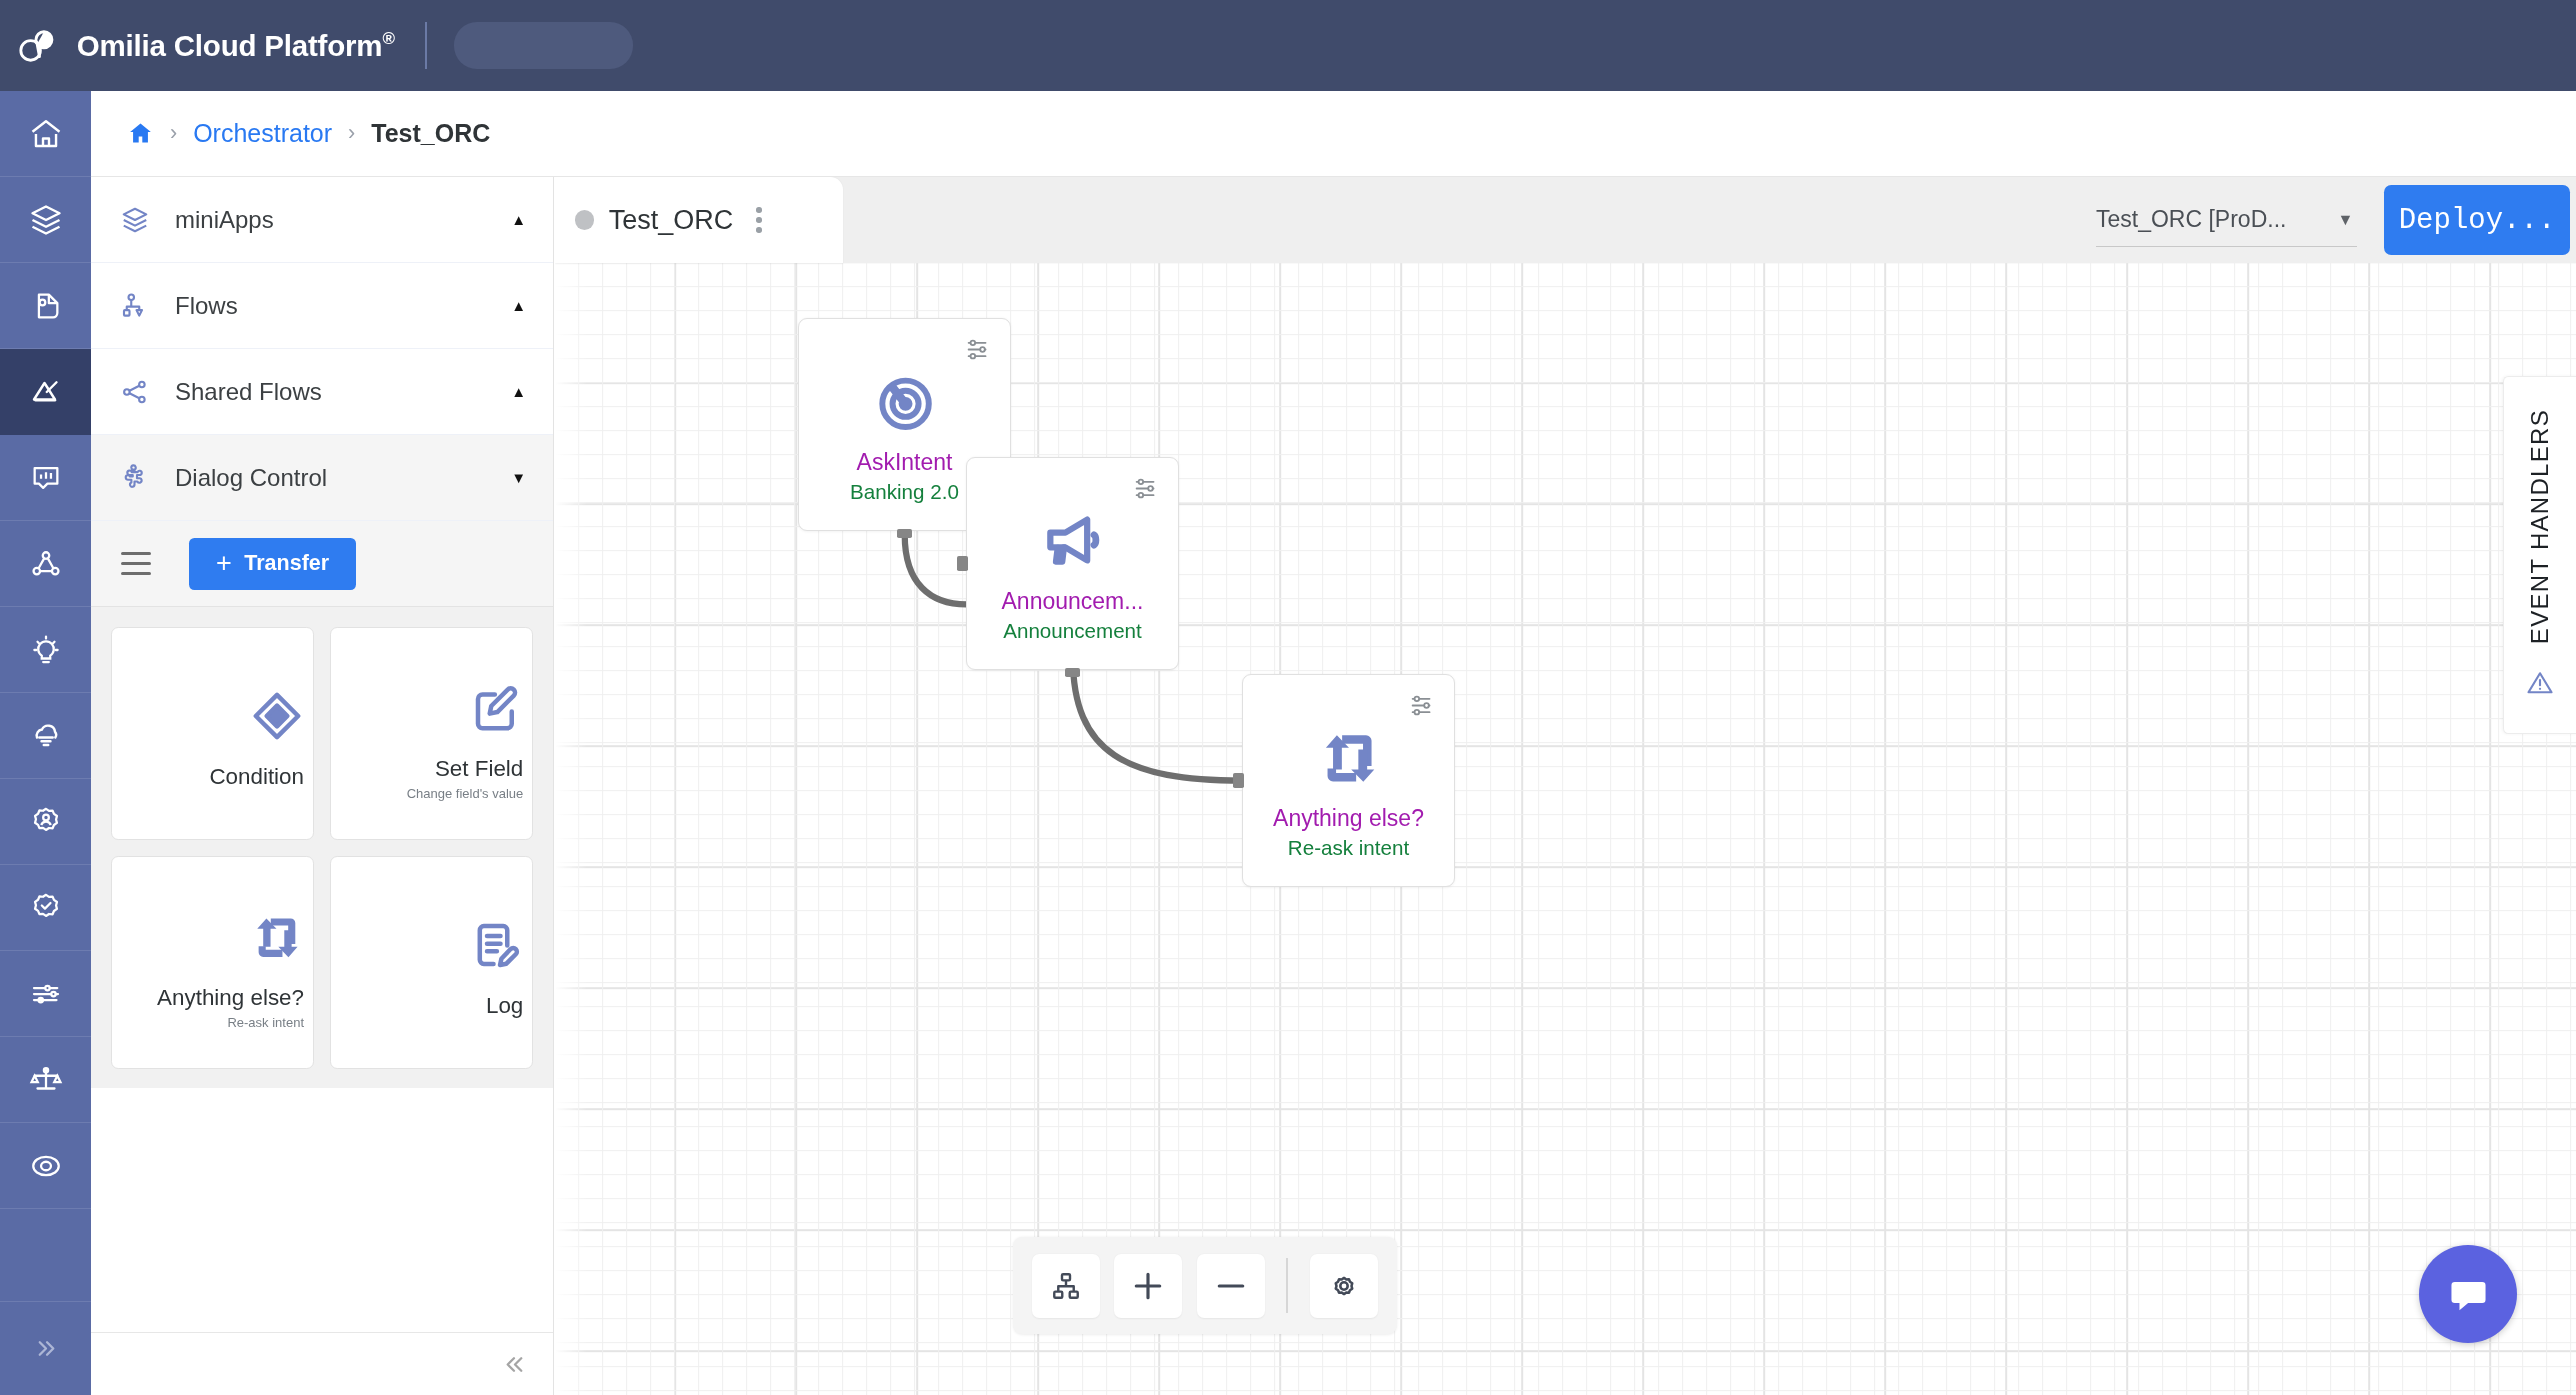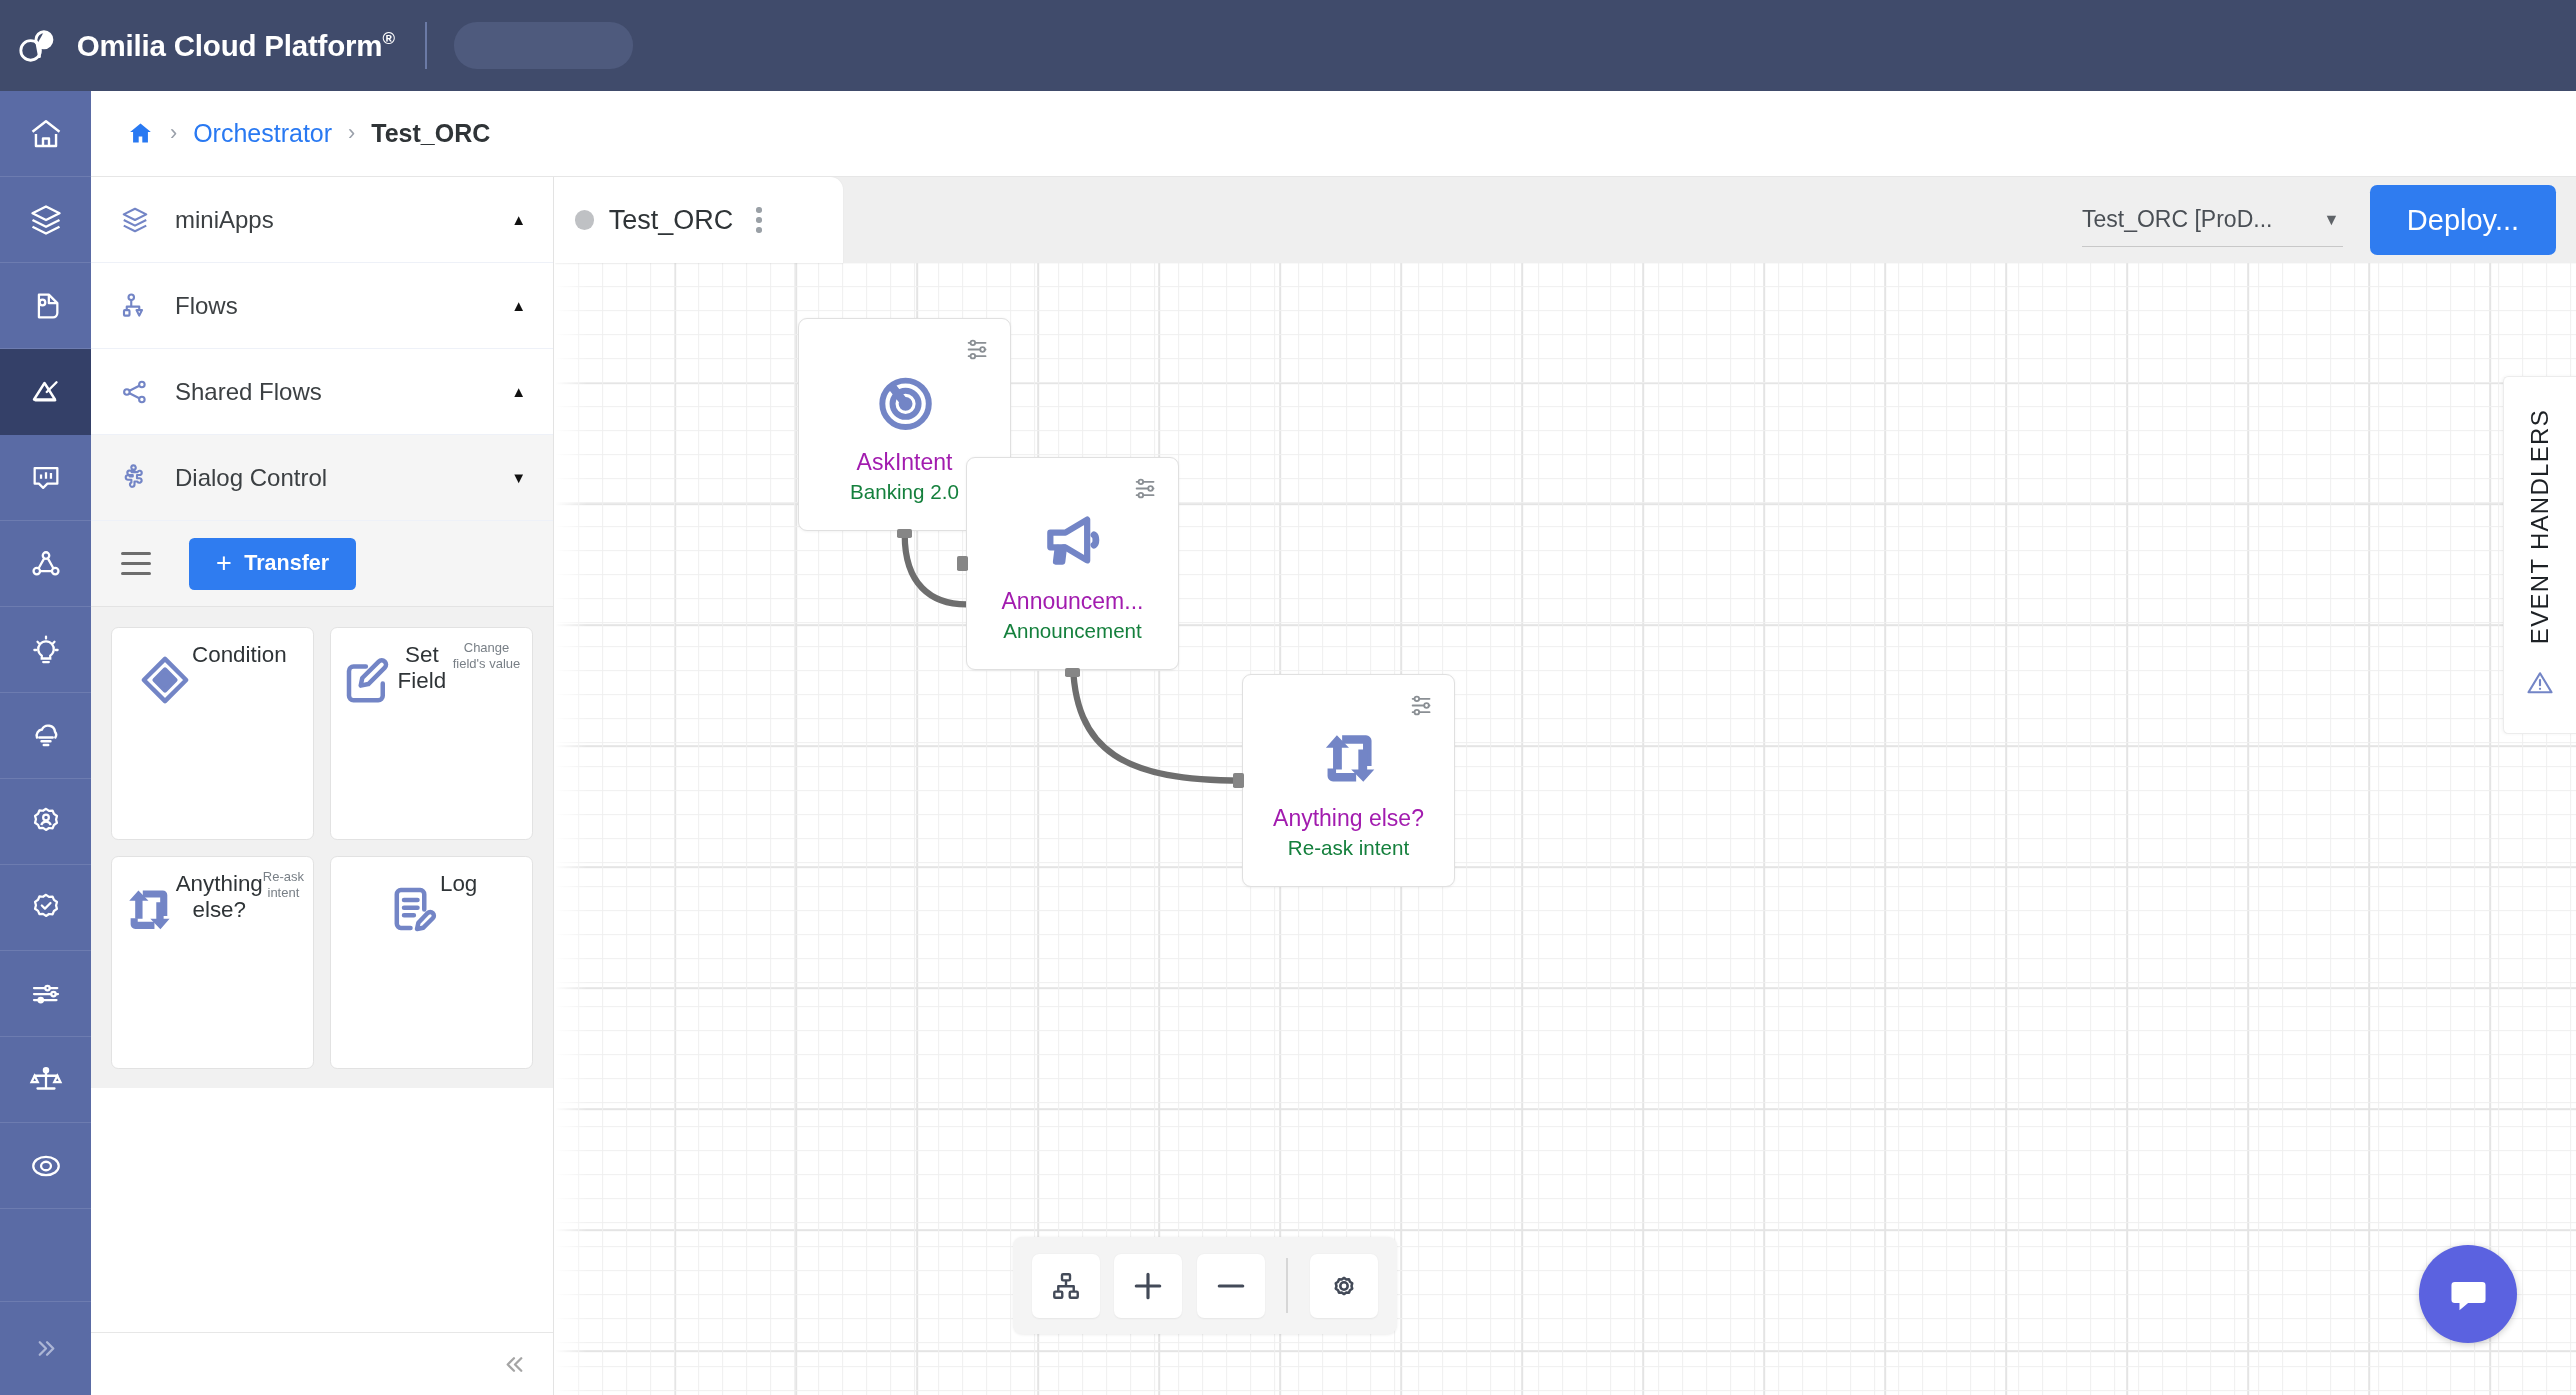--- a/index.html
+++ b/index.html
@@ -118,22 +118,22 @@
   #transfer-btn .plus { font-size: 27px; font-weight: 400; }
 
   #palette {
     background: #f1f1f1;
     padding: 19.7px 19.7px 19.7px 19.7px;
     display: grid; grid-template-columns: 1fr 1fr; gap: 16px;
     flex: 0 0 auto;
   }
   .pal-card {
     background: #ffffff; border: 0.9px solid #e2e2e2; border-radius: 7.2px;
-    height: 213px; display: flex; flex-direction: row;
-    align-items: flex-start; justify-content: center; cursor: pointer; padding: 9px;
+    height: 213px; display: flex; flex-direction: column;
+    align-items: flex-end; justify-content: center; cursor: pointer; padding: 9px;
   }
   .pal-icon { height: 86px; display:flex; align-items:center; justify-content:center; }
   .pal-title { font-size: 22.4px; color: #2f3437; text-align: center; margin-top: 5.4px; }
   .pal-sub { font-size: 13px; color: #787f86; text-align: center; line-height: 1.2; margin-top: 3.6px; }
   #sidebar-rest { flex: 1; background: #ffffff; position: relative; }
   #sidebar-collapse {
     position: absolute; bottom: 0; left: 0; width: 100%; height: 63px;
     border-top: 0.9px solid #e7e7e7;
     display: flex; align-items: center; justify-content: flex-end;
     padding-right: 23px; color: #9a9a9a; font-size: 27px; cursor: pointer;
@@ -167,22 +167,22 @@
   }
   #env-select {
     width: 261px; height: 54px; border-bottom: 1.8px solid #c8c8c8;
     display: flex; align-items: center; color: #4a4f55; font-size: 23px;
     cursor: pointer; margin-right: 27px;
   }
   #env-caret { margin-left: auto; font-size: 16px; color: #5f6368; padding-right: 3.6px;}
   #deploy-btn {
     background: #2f7cf0; color: #fff; border: none;
     width: 186px; height: 70px; border-radius: 7.2px;
-    font-size: 29px; font-family: Liberation Sans, sans-serif;
-    cursor: pointer; margin-right: 20px;
+    font-size: 29px; font-family: Liberation Mono, monospace;
+    cursor: pointer; margin-right: 6px;
   }
 
   #canvas {
     position: absolute; top: 86px; left: 0; width: 2021px; height: 1132px;
     background-color: #ffffff;
     background-image:
       linear-gradient(to right, #efefef 0.9px, transparent 0.9px),
       linear-gradient(to bottom, #efefef 0.9px, transparent 0.9px),
       linear-gradient(to right, #e4e4e4 1.8px, transparent 1.8px),
       linear-gradient(to bottom, #e4e4e4 1.8px, transparent 1.8px);

